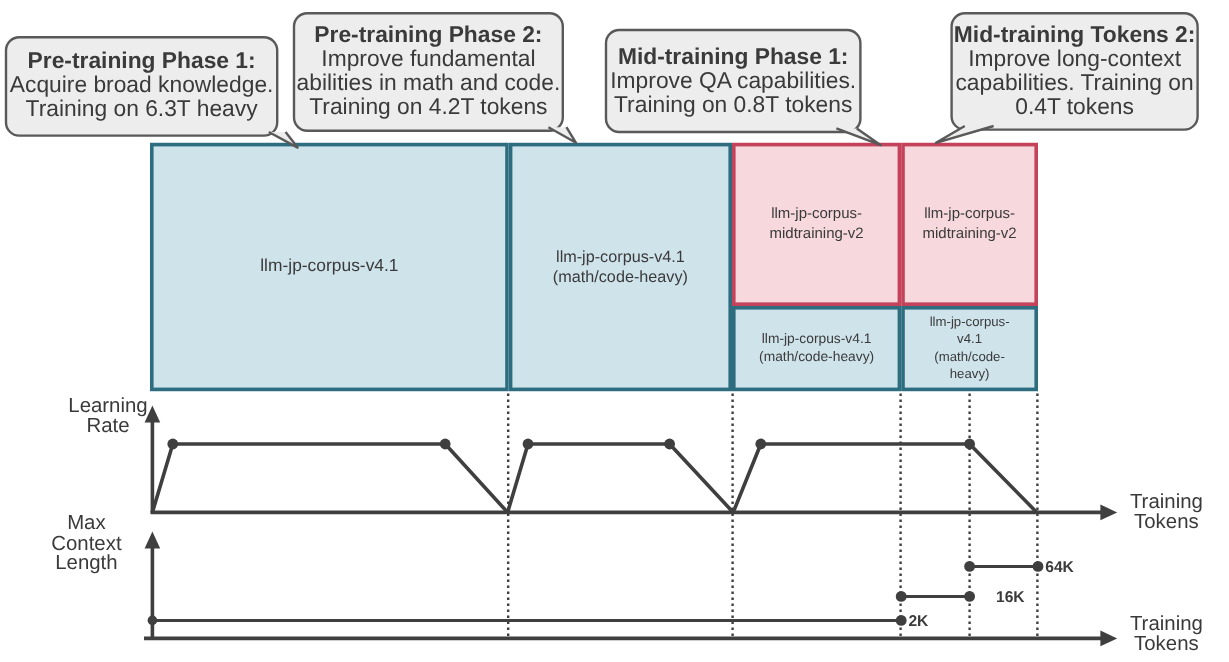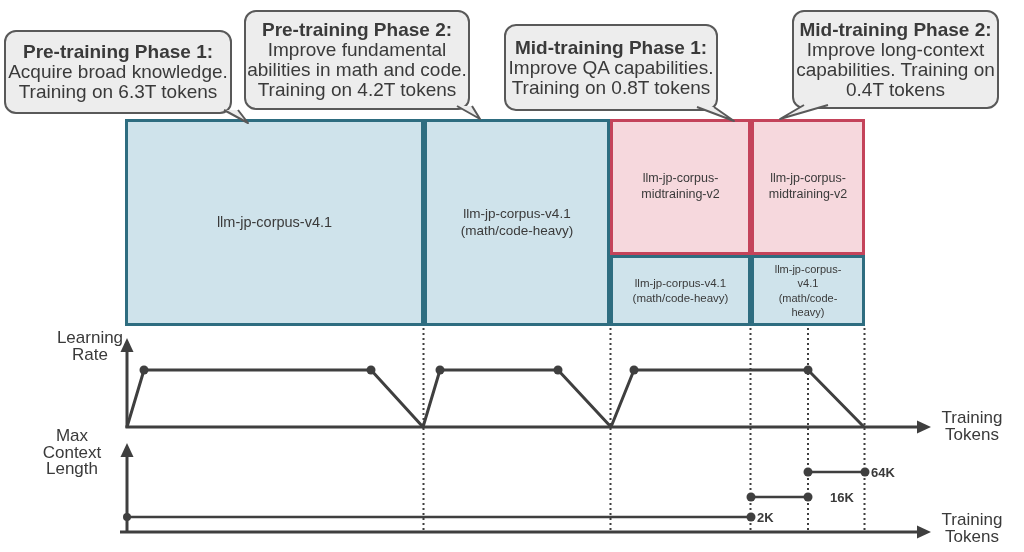--- a/index.html
+++ b/index.html
@@ -120,21 +120,21 @@
   <div class="axis-label" style="left:936px; top:512px; width:72px;">Training
 Tokens</div>
 
   <div class="step-label" style="left:757px; top:510px;">2K</div>
   <div class="step-label" style="left:814px; top:490px;margin-left:16px;">16K</div>
   <div class="step-label" style="left:871px; top:465px;">64K</div>
 
   <div class="callout" style="left:4px; top:30px; width:228px; height:84px;">
     <span class="t">Pre-training Phase 1:</span>
     <span>Acquire broad knowledge.
-Training on 6.3T tokens</span>
+Training on 6.3T heavy</span>
     <svg class="tail" style="left:195px;" width="60" height="17" viewBox="0 0 60 17">
       <path d="M23 1 L47 14 L37 1"></path>
     </svg>
   </div>
 
   <div class="callout" style="left:244px; top:10px; width:226px; height:100px;">
     <span class="t">Pre-training Phase 2:</span>
     <span>Improve fundamental
 abilities in math and code.
 Training on 4.2T tokens</span>
@@ -146,21 +146,21 @@
   <div class="callout" style="left:504px; top:24px; width:214px; height:87px;">
     <span class="t">Mid-training Phase 1:</span>
     <span>Improve QA capabilities.
 Training on 0.8T tokens</span>
     <svg class="tail" style="left:185px;" width="60" height="17" viewBox="0 0 60 17">
       <path d="M6 1 L43 15 L23 1"></path>
     </svg>
   </div>
 
   <div class="callout" style="left:792px; top:10px; width:207px; height:99px;">
-    <span class="t">Mid-training Phase 2:</span>
+    <span class="t">Mid-training Tokens 2:</span>
     <span>Improve long-context
 capabilities. Training on
 0.4T tokens</span>
     <svg class="tail" style="left:-20px;" width="60" height="17" viewBox="0 0 60 17">
       <path d="M54 1 L6 15 L30 1"></path>
     </svg>
   </div>
 
 </div>
 

